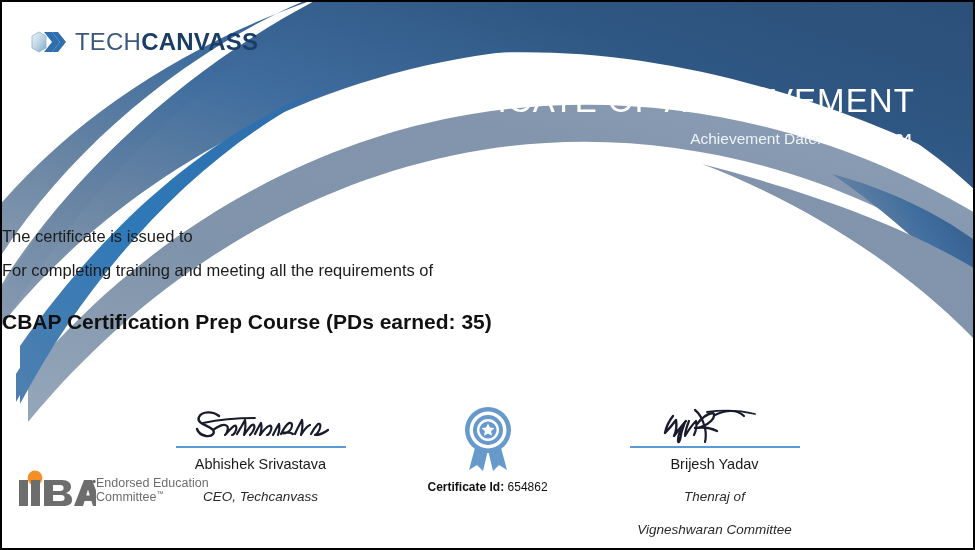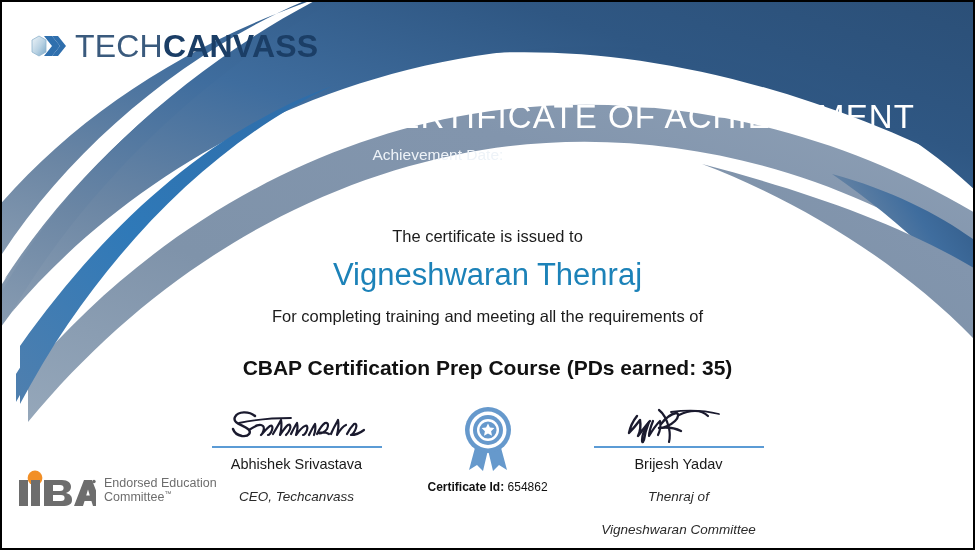--- a/index.html
+++ b/index.html
@@ -36,36 +36,35 @@
   #brand-logo {
     position: absolute;
     left: 28px;
     top: 28px;
     display: flex;
     align-items: center;
     gap: 7px;
   }
   #brand-logo .mark { display: block; }
   .brand-text {
-    font-size: 32px;
+    font-size: 24px;
     letter-spacing: 0.2px;
     line-height: 1;
     color: #2b4a6f;
     white-space: nowrap;
   }
   .brand-text .t-light { font-weight: 400; color: #3a5a7d; }
   .brand-text .t-bold  { font-weight: 700; color: #1b3e66; }
 
   #header-titles {
     position: absolute;
     right: 58px;
     top: 82px;
-    text-align: left;
+    text-align: right;
     color: #ffffff;
-    margin-top: 16px;
   }
   #cert-title {
     font-size: 33px;
     font-weight: 400;
     letter-spacing: 1.1px;
     line-height: 1.05;
     white-space: nowrap;
     color: #ffffff;
   }
   #achievement-line {
@@ -80,21 +79,20 @@
     color: #ffffff;
     margin-left: 3px;
   }
 
   
   #body-block {
     position: absolute;
     left: 0;
     right: 0;
     top: 225px;
-    text-align: center;
   }
   #issued-to-label {
     font-size: 16.5px;
     color: #1c1c1c;
     line-height: 1.2;
   }
   #recipient-name {
     font-size: 31px;
     color: #1c82b8;
     line-height: 1.2;
@@ -117,21 +115,21 @@
 
   
   #signature-row {
     position: absolute;
     left: 0;
     right: 0;
     top: 398px;
     display: flex;
     justify-content: center;
     align-items: flex-start;
-    gap: 40px;
+    gap: 76px;
   }
   .signature-block {
     width: 182px;
     text-align: center;
   }
   .sig-scribble {
     height: 44px;
     display: flex;
     align-items: flex-end;
     justify-content: center;
@@ -169,21 +167,21 @@
   #certificate-id .lbl { font-weight: 700; }
   #certificate-id .val { font-weight: 400; }
 
   
   #iiba-badge {
     position: absolute;
     left: 12px;
     top: 468px;
     display: flex;
     align-items: center;
-    gap: 8px;
+    gap: 0;
   }
   #iiba-endorsement {
     font-size: 12.5px;
     line-height: 1.15;
     color: #6d6d6d;
   }
   #iiba-endorsement sup { font-size: 7px; }
 </style>
 </head>
 <body>
@@ -278,21 +276,20 @@
 
   <div id="header-titles" class="layer">
     <div id="cert-title">CERTIFICATE OF  ACHIEVEMENT</div>
     <div id="achievement-line">
       <span class="lbl">Achievement Date:</span><span class="val">07 Feb 2024</span>
     </div>
   </div>
 
   <div id="body-block" class="layer">
     <div id="issued-to-label">The certificate is issued to</div>
-    <div id="recipient-name">Vigneshwaran Thenraj</div>
     <div id="requirements-label">For completing training and meeting all the requirements of</div>
     <div id="course-name">CBAP Certification Prep Course (PDs earned: 35)</div>
   </div>
 
   <div id="signature-row" class="layer">
 
     <div class="signature-block">
       <div class="sig-scribble">
         <svg width="152" height="40" viewBox="0 0 152 40">
           <g fill="none" stroke="#1a1a2e" stroke-linecap="round" stroke-linejoin="round">

